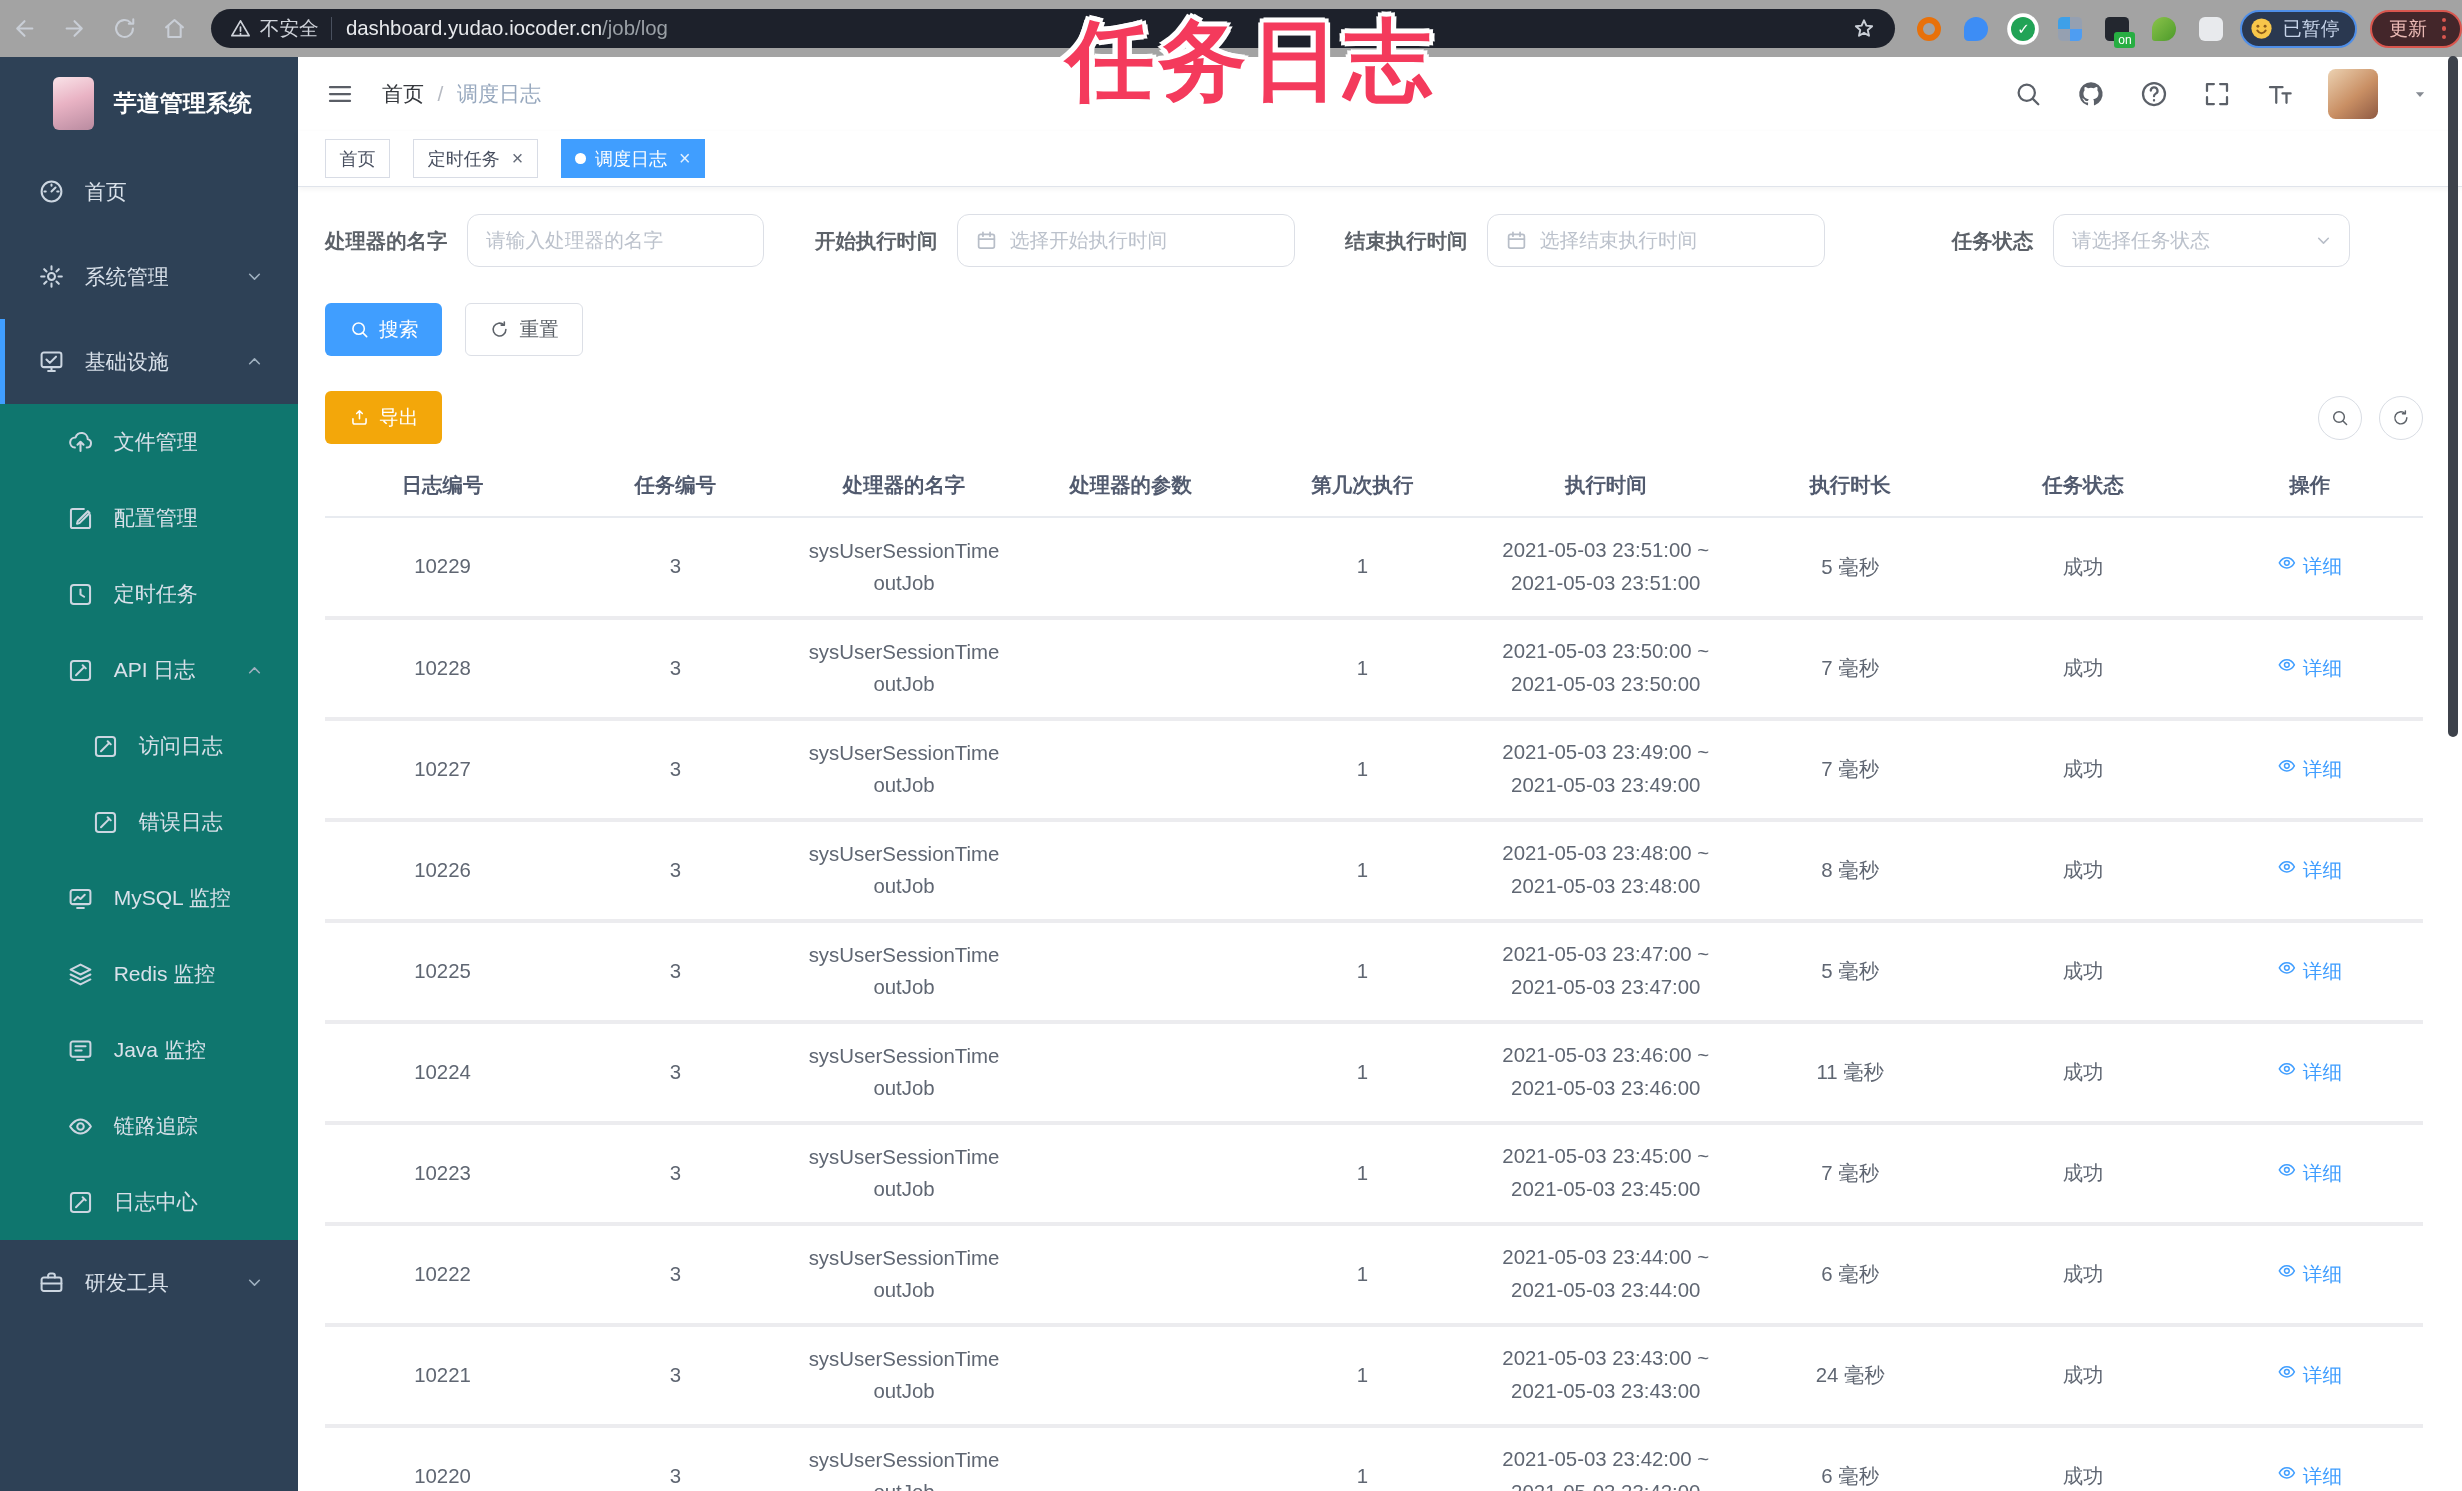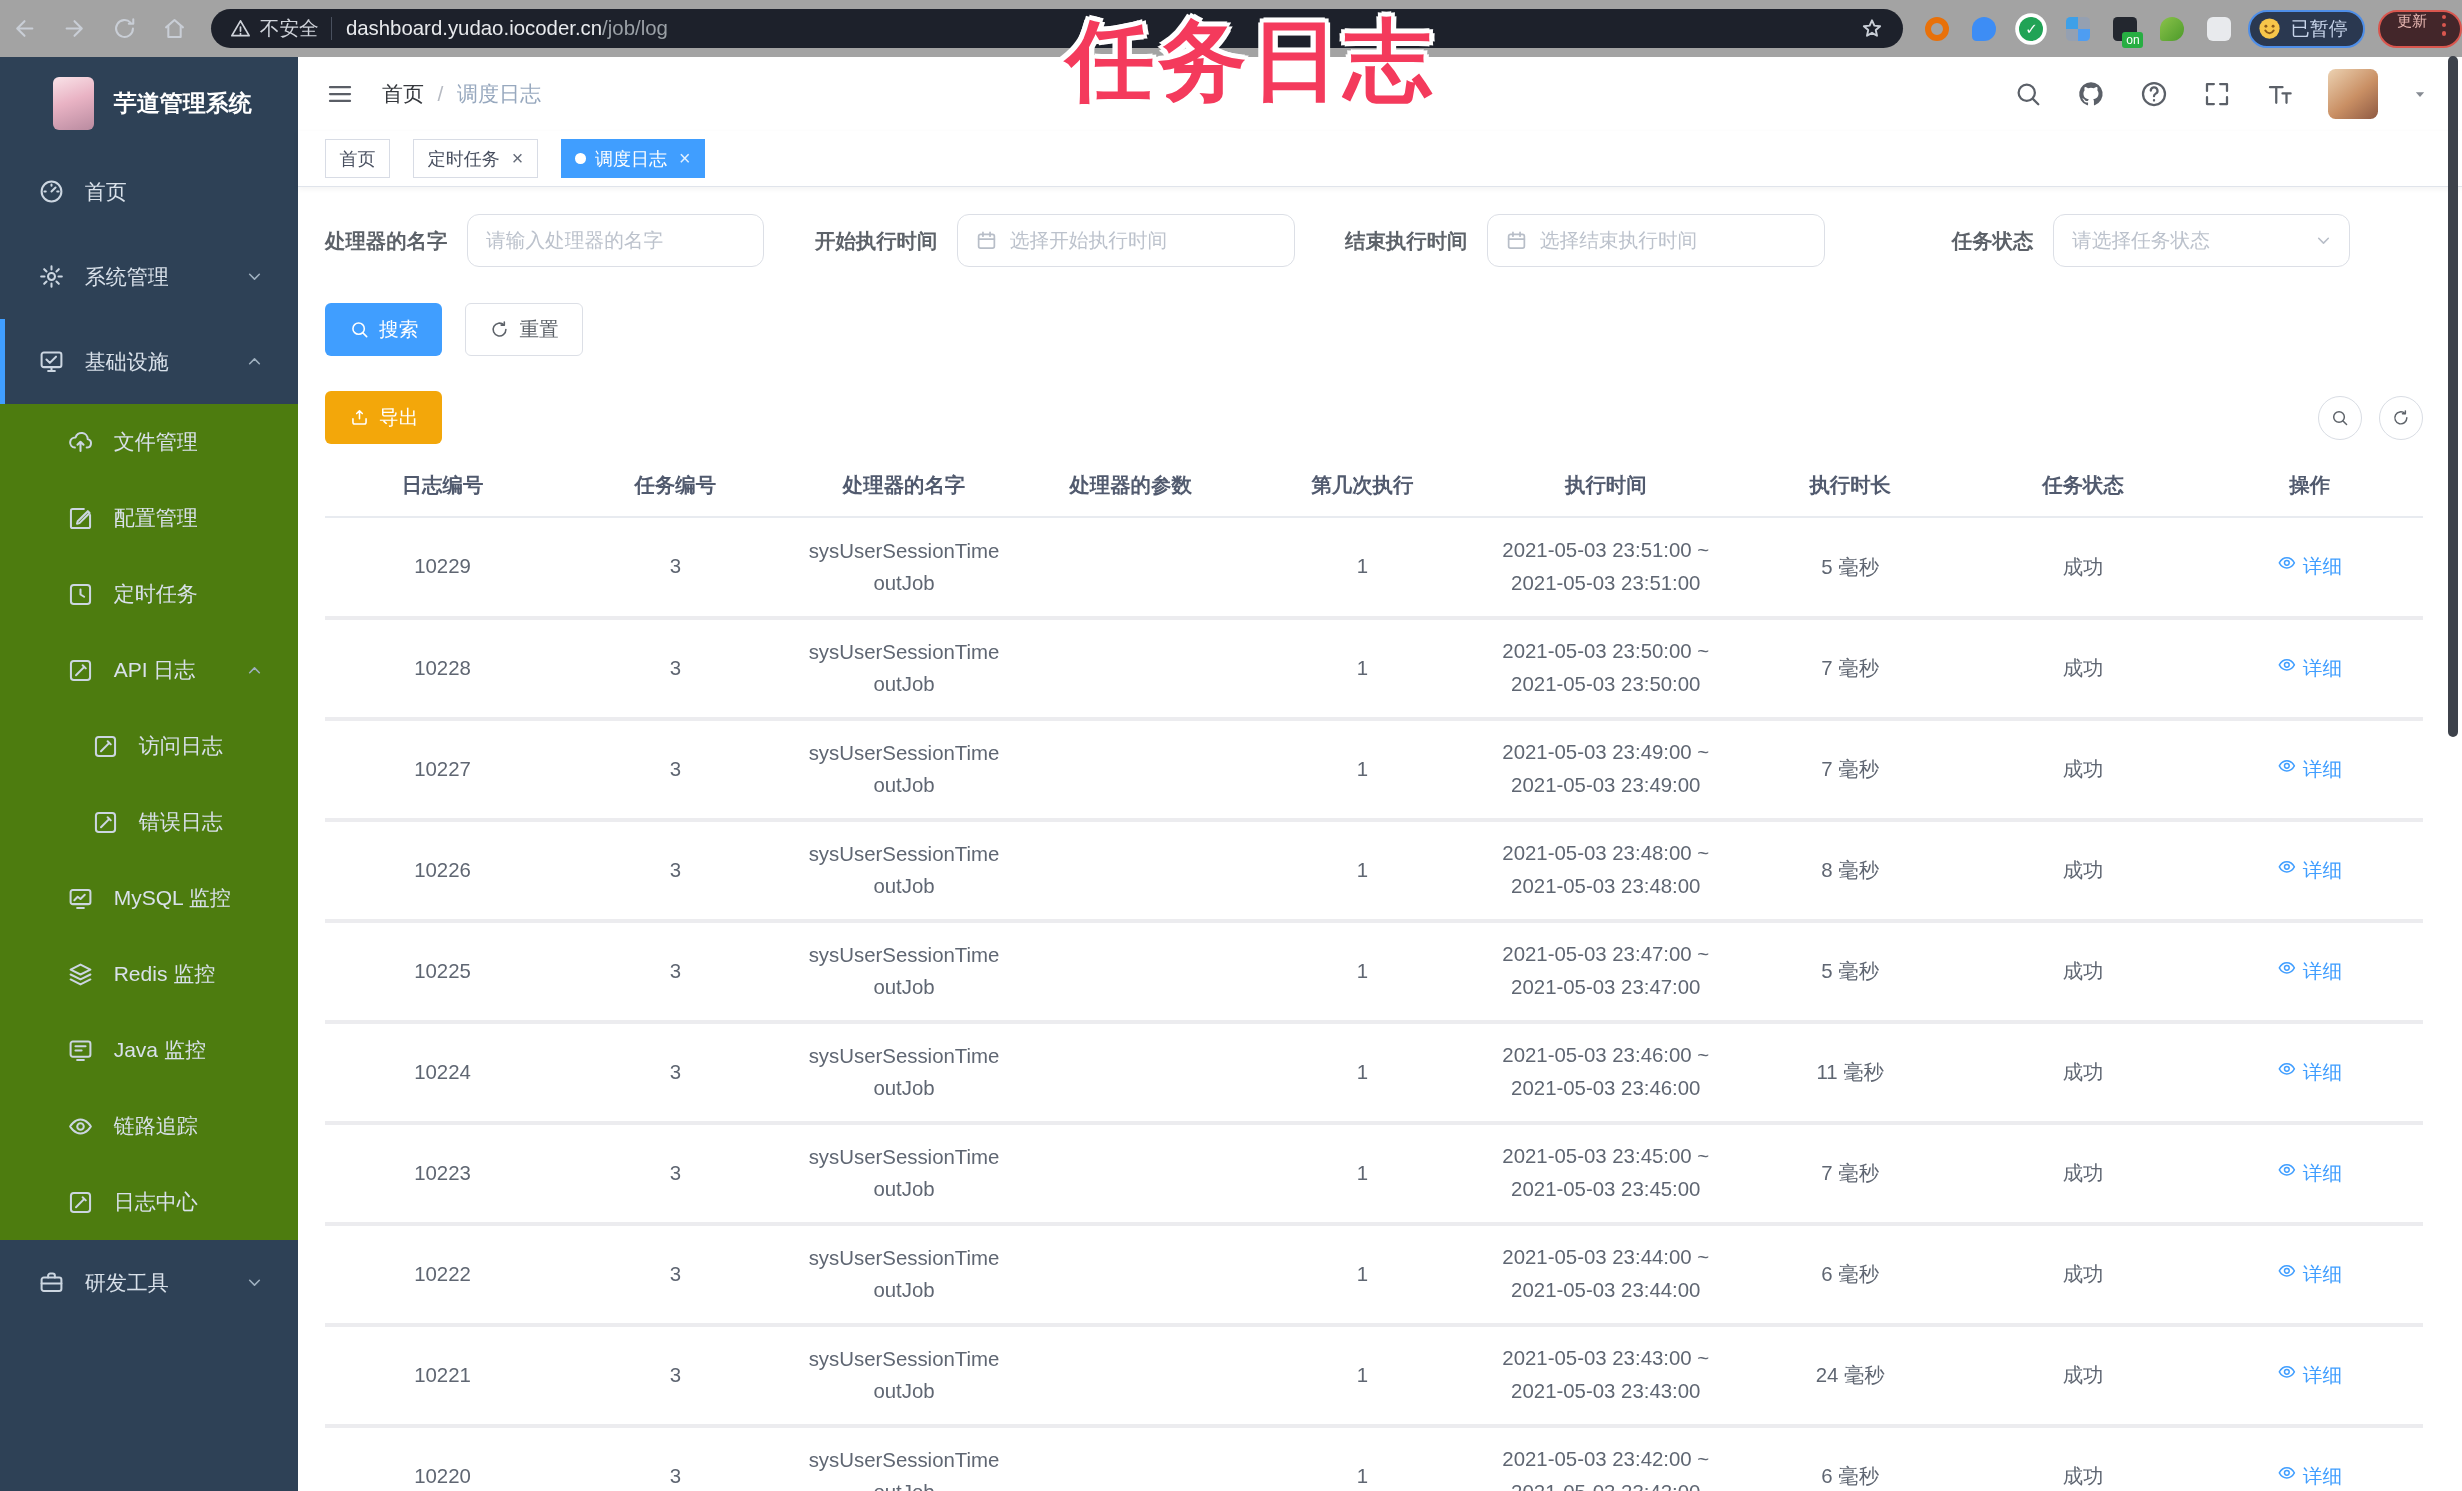--- a/index.html
+++ b/index.html
@@ -23,38 +23,38 @@
   [data-name="blue-drop-extension-icon"]{background:#3d8df5;border-radius:50% 50% 50% 4.5px}
   [data-name="green-check-extension-icon"]{background:#21a356;box-shadow:0 0 0 3.8px #fff}
   [data-name="green-check-extension-icon"]::after{content:'✓';position:absolute;inset:0;display:flex;align-items:center;justify-content:center;color:#fff;font-size:15px;font-weight:700}
   [data-name="grid-extension-icon"]{border-radius:4.5px;background:conic-gradient(from 0deg,#95a0b1 0 25%,#4e9df2 0 50%,#95a0b1 0 75%,#3ea0e8 0)}
   [data-name="on-badge-extension-icon"]{border-radius:4.5px;background:#23272f}
   [data-name="on-badge-extension-icon"]::after{content:'on';position:absolute;right:-6px;bottom:-7.6px;background:#27ae42;color:#fff;font-size:12px;line-height:1;padding:2.3px 3.8px;border-radius:3px}
   [data-name="leaf-extension-icon"]{background:linear-gradient(135deg,#8bc34a,#4c9a2a);border-radius:50% 50% 50% 3px}
   [data-name="puzzle-extension-icon"]{background:#e8eaed;border-radius:6px}
   .paused-pill{height:38px;border:2.3px solid #4e8ee8;background:#2a3850;border-radius:20.4px;display:flex;align-items:center;gap:7.6px;padding:0 15px 0 6px;color:#c7d4ea;font-size:19px;white-space:nowrap;margin-left:6px;cursor:pointer}
   .face-ico{width:27px;height:27px;flex:none}
-  .update-pill{height:38px;border:2.3px solid #d9564e;background:#43262a;border-radius:20.4px;display:flex;align-items:flex-start;gap:12px;padding:0 10.6px 0 16.7px;color:#e9b8b3;font-size:15px;white-space:nowrap;margin-left:13.6px;cursor:pointer}
+  .update-pill{height:38px;border:2.3px solid #d9564e;background:#43262a;border-radius:20.4px;display:flex;align-items:center;gap:12px;padding:0 10.6px 0 16.7px;color:#e9b8b3;font-size:19px;white-space:nowrap;margin-left:13.6px;cursor:pointer}
   .kebab{display:flex;flex-direction:column;gap:3.8px;padding:3px}
   .kebab i{width:4.5px;height:4.5px;border-radius:50%;background:#d9564e}
 
   
   .overlay-title{position:absolute;left:1066px;top:1.5px;font-size:88px;font-weight:900;color:#f43a5c;letter-spacing:4.5px;z-index:60;white-space:nowrap;
     text-shadow:-5.3px 0 0 #fff,5.3px 0 0 #fff,0 -5.3px 0 #fff,0 5.3px 0 #fff,-3.8px -3.8px 0 #fff,3.8px 3.8px 0 #fff,-3.8px 3.8px 0 #fff,3.8px -3.8px 0 #fff}
 
   
   .app{display:flex;height:1440px}
   .sidebar{width:298px;background:#2e4156;flex:none;display:flex;flex-direction:column;overflow:hidden}
   .logo-row{height:92px;display:flex;align-items:center;padding-left:53px;gap:19.7px;flex:none}
   .logo-img{width:41px;height:53px;border-radius:6px;background:linear-gradient(160deg,#f9e3e8 0%,#e9b3c4 45%,#b98ba0 100%);flex:none}
   .app-title{color:#fff;font-size:23px;font-weight:700;white-space:nowrap}
   .menu{flex:1}
   .menu-item{display:flex;align-items:center;color:#d9e1ea;font-size:21px;cursor:pointer;position:relative;white-space:nowrap}
   .lvl1{height:85px;padding-left:38px}
-  .in-sub{background:#4d7c0f}
+  .in-sub{background:#0f766e}
   .lvl2{height:76px;padding-left:67px}
   .lvl3{height:76px;padding-left:92px}
   .mi-icon{width:27px;height:27px;margin-right:19.7px;color:#ccd6e1;flex:none}
   .mi-chevron{width:21px;height:21px;margin-left:auto;margin-right:33px;color:#9fb0bf;flex:none}
   .menu-item.active::before{content:'';position:absolute;left:0;top:0;bottom:0;width:4.5px;background:#409eff}
 
   .main{flex:1;display:flex;flex-direction:column;min-width:0;background:#fff}
   .topbar{height:74px;display:flex;align-items:center;padding:0 33px 0 27px;flex:none}
   .hamburger{width:30px;height:30px;color:#5a5e66;cursor:pointer;flex:none}
   .breadcrumb{display:flex;align-items:center;gap:13.6px;margin-left:27px;font-size:21px}

